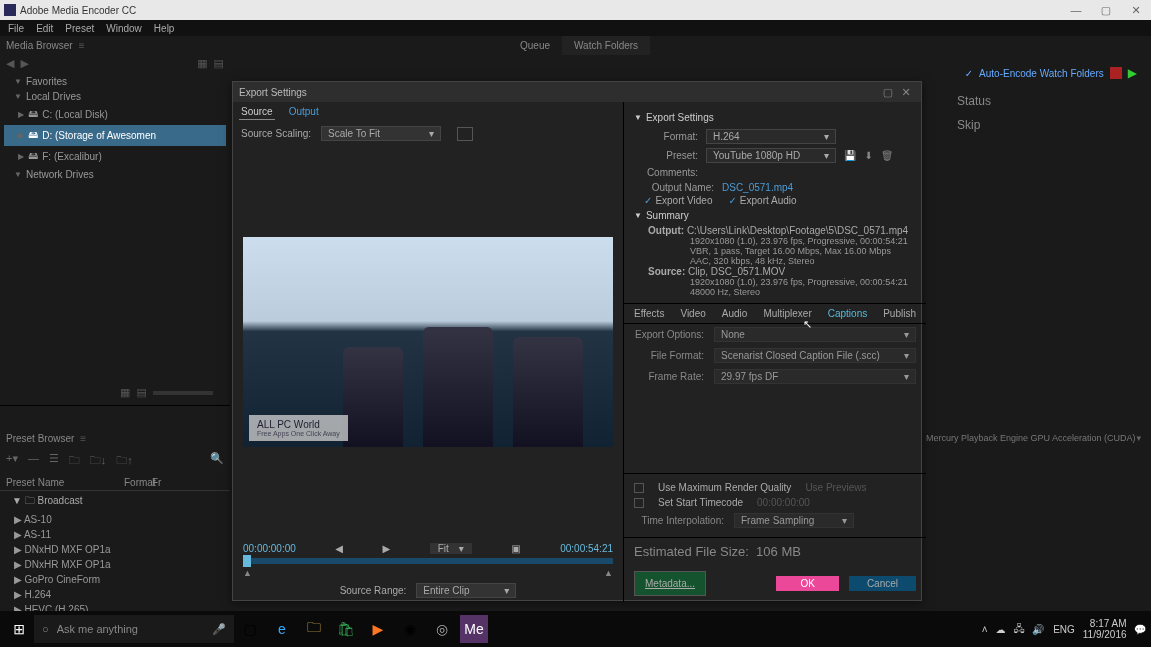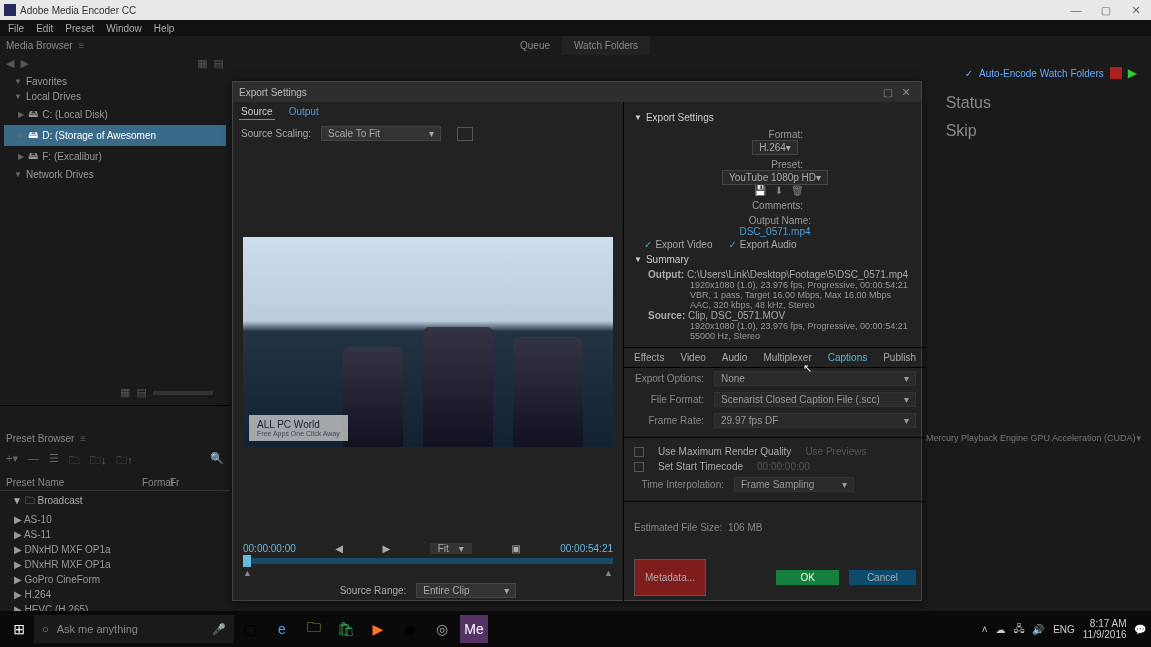--- a/index.html
+++ b/index.html
@@ -19,32 +19,32 @@
 .mb-toolbar span { cursor: pointer; }
 .tree { padding: 2px 4px; font-size: 10px; color: #999; }
 .tree .node { padding: 2px 4px 2px 10px; cursor: pointer; display: flex; align-items: center; gap: 4px; }
 .tree .node.selected { background: #3a6a8a; color: #fff; }
 .tree .triangle { color: #666; font-size: 8px; }
 .tree .sub { padding-left: 14px; }
 .preset-browser { height: 200px; margin-top: 23px; }
 .pb-toolbar { display: flex; gap: 10px; padding: 4px 6px; color: #666; font-size: 11px; }
 .pb-toolbar span { cursor: pointer; }
 .pb-header-row { display: flex; font-size: 10px; color: #888; padding: 2px 6px; border-bottom: 1px solid #333; }
-.pb-header-row .col1 { width: 136px; }
+.pb-header-row .col1 { width: 118px; }
 .pb-list { font-size: 10px; color: #999; padding-left: 8px; }
 .pb-list .row { padding: 2px 6px; cursor: pointer; }
 .pb-list .cat { color: #aaa; padding-left: 4px; }
 .queue-tabs { position: absolute; left: 508px; top: 0; display: flex; font-size: 10px; color: #888; }
 .queue-tabs .tab { padding: 4px 12px; cursor: pointer; }
 .queue-tabs .tab.active { background: #222; }
 .auto-encode { position: absolute; right: 14px; top: 30px; font-size: 10px; color: #6af; display: flex; align-items: center; gap: 6px; }
 .auto-encode .chk { color: #6af; }
 .auto-encode .stop { width: 12px; height: 12px; background: #a22; }
 .auto-encode .play { color: #3c3; font-size: 12px; }
-.right-col-labels { position: absolute; right: 160px; top: 58px; font-size: 16px; color: #888; }
+.right-col-labels { position: absolute; right: 160px; top: 58px; font-size: 12px; color: #888; }
 .right-col-labels div { margin-bottom: 10px; }
 .renderer-row { position: absolute; right: 10px; bottom: 168px; font-size: 9px; color: #777; width: 215px; }
 
 .dialog { position: absolute; left: 232px; top: 45px; width: 690px; height: 520px; background: #222; border: 1px solid #444; box-shadow: 0 2px 10px rgba(0,0,0,0.5); }
 .dialog-title { height: 20px; background: #2e2e2e; display: flex; align-items: center; padding: 0 6px; font-size: 10px; color: #bbb; }
 .dialog-title .spacer { flex: 1; }
 .dialog-title .dctl { width: 18px; text-align: center; color: #888; cursor: pointer; font-size: 11px; }
 .dialog-body { display: flex; height: 500px; }
 .dlg-left { width: 405px; border-right: 1px solid #000; display: flex; flex-direction: column; }
 .dlg-tabs { display: flex; font-size: 10px; color: #888; padding: 2px 6px; gap: 12px; }
@@ -64,21 +64,21 @@
 .transport .row { display: flex; justify-content: space-between; align-items: center; }
 .transport .ctl { color: #aaa; cursor: pointer; }
 .transport .dd-fit { background: #333; padding: 0 8px; cursor: pointer; color: #aaa; display: flex; gap: 10px; }
 .source-range { display: flex; justify-content: center; align-items: center; gap: 10px; font-size: 10px; color: #aaa; padding: 4px; }
 .source-range .dd { background: #333; border: 1px solid #444; padding: 1px 6px; width: 100px; display: flex; justify-content: space-between; cursor: pointer; }
 
 .dlg-right { flex: 1; display: flex; flex-direction: column; font-size: 10px; color: #aaa; }
 .es-section { padding: 6px 10px; }
 .es-title { color: #ccc; font-size: 10px; padding: 4px 0; display: flex; align-items: center; gap: 4px; }
 .es-title .tri { font-size: 8px; }
-.es-row { display: flex; align-items: center; padding: 2px 0; flex-direction: column; }
+.es-row { display: flex; align-items: center; padding: 2px 0; }
 .es-row .lbl { width: 72px; text-align: right; padding-right: 8px; color: #999; }
 .es-row .dd { background: #2a2a2a; border: 1px solid #444; padding: 1px 6px; flex: 1; max-width: 130px; display: flex; justify-content: space-between; cursor: pointer; }
 .es-row .icons { display: flex; gap: 8px; margin-left: 8px; color: #888; }
 .es-row .icons span { cursor: pointer; }
 .es-row .link { color: #4a9cd8; cursor: pointer; }
 .chk-row { display: flex; gap: 16px; padding-left: 10px; }
 .chk-row .chk { display: flex; gap: 3px; align-items: center; }
 .chk-row .chk .box { color: #4a9cd8; }
 .summary-block .line { padding-left: 56px; font-size: 9px; color: #999; }
 .summary-block .lead { padding-left: 14px; }
@@ -87,25 +87,25 @@
 .settings-tabs .st.active { color: #5bd; }
 .cursor-arrow { position: absolute; left: 179px; top: 14px; color: #fff; font-size: 11px; }
 .settings-tabs { position: relative; }
 .opt-row { display: flex; align-items: center; padding: 3px 10px; }
 .opt-row .lbl { width: 80px; text-align: right; padding-right: 10px; color: #888; }
 .opt-row .dd { background: #2a2a2a; border: 1px solid #333; padding: 1px 6px; flex: 1; display: flex; justify-content: space-between; color: #999; cursor: pointer; }
 .bottom-opts { border-top: 1px solid #000; padding: 6px 10px; margin-top: auto; }
 .bottom-opts .chk-line { display: flex; gap: 14px; align-items: center; padding: 2px 0; }
 .bottom-opts .chk-line .box { width: 10px; height: 10px; border: 1px solid #555; }
 .bottom-opts .chk-line .dim { color: #555; }
-.est-row { padding: 20px 10px; font-size: 10px; color: #888; border-top: 1px solid #000; }
+.est-row { padding: 6px 10px; font-size: 13px; color: #888; border-top: 1px solid #000; }
 .btn-row { display: flex; gap: 10px; padding: 6px 10px; align-items: center; }
-.btn-row .meta-btn { background: #7f1d1d; border: 1px solid #555; padding: 12px 10px; cursor: pointer; }
+.btn-row .meta-btn { background: #14532d; border: 1px solid #555; padding: 6px 10px; cursor: pointer; text-decoration: underline; }
 .btn-row .spacer { flex: 1; }
-.btn-row .ok-btn { background: #15803d; padding: 2px 24px; cursor: pointer; color: #fff; margin-left: 38px; }
+.btn-row .ok-btn { background: #ec4899; padding: 2px 24px; cursor: pointer; color: #fff; margin-left: 38px; }
 .btn-row .cancel-btn { background: #0c4a6e; padding: 2px 18px; cursor: pointer; }
 
 .taskbar { position: absolute; bottom: 0; left: 0; width: 100%; height: 36px; background: #0a0a0a; display: flex; align-items: center; padding: 0 4px; }
 .taskbar .start { width: 30px; text-align: center; color: #fff; font-size: 14px; cursor: pointer; }
 .taskbar .search { display: flex; align-items: center; background: #1a1a1a; width: 200px; height: 28px; padding: 0 8px; color: #888; font-size: 11px; gap: 8px; }
 .taskbar .search .mic { margin-left: auto; color: #888; }
 .taskbar .icon { width: 28px; height: 28px; display: flex; align-items: center; justify-content: center; font-size: 14px; cursor: pointer; margin: 0 2px; }
 .taskbar .tray { margin-left: auto; display: flex; align-items: center; gap: 8px; color: #ccc; font-size: 10px; }
 .taskbar .clock { text-align: right; line-height: 11px; }
 </style>
@@ -327,21 +327,21 @@
               <span class="tri">▼</span>
               <span>Summary</span>
             </div>
           <div class="summary-block">
             <div class="lead"><b>Output:</b> <span>C:\Users\Link\Desktop\Footage\5\DSC_0571.mp4</span></div>
             <div class="line">1920x1080 (1.0), 23.976 fps, Progressive, 00:00:54:21</div>
             <div class="line">VBR, 1 pass, Target 16.00 Mbps, Max 16.00 Mbps</div>
             <div class="line">AAC, 320 kbps, 48 kHz, Stereo</div>
             <div class="lead"><b>Source:</b> <span>Clip, DSC_0571.MOV</span></div>
             <div class="line">1920x1080 (1.0), 23.976 fps, Progressive, 00:00:54:21</div>
-            <div class="line">55000 Hz, Stereo</div>
+            <div class="line">48000 Hz, Stereo</div>
           </div>
         </div>
         <div class="settings-tabs">
           <span class="st">Effects</span>
           <span class="st">Video</span>
           <span class="st">Audio</span>
           <span class="st">Multiplexer</span>
           <span class="st active">Captions</span>
           <span class="st">Publish</span>
           <span class="cursor-arrow">↖</span>

